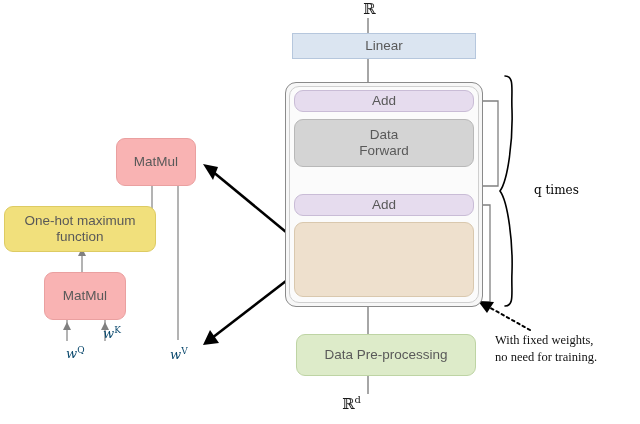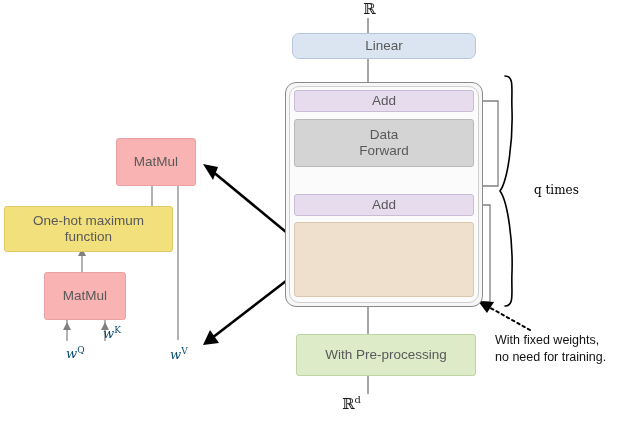--- a/index.html
+++ b/index.html
@@ -18,31 +18,31 @@
   .box {
     position: absolute;
     box-sizing: border-box;
     display: flex;
     align-items: center;
     justify-content: center;
     text-align: center;
     color: #595959;
     font-size: 13.5px;
     line-height: 1.18;
-    border-radius: 3px;
+    border-radius: 9px;
     border: 1px solid rgba(120,120,120,0.45);
   }
   .box .lbl { display: block; }
 
   
   #linear-box {
     left: 292px; top: 33px; width: 184px; height: 26px;
     background: #dbe5f1;
     border-color: #b6c7dd;
-    border-radius: 7px;
+    border-radius: 0;
   }
   #encoder-outer {
     position: absolute;
     left: 285px; top: 82px; width: 198px; height: 225px;
     background: #f7f7f7;
     border: 1px solid #8a8a8a;
     border-radius: 11px;
     box-sizing: border-box;
   }
   #encoder-inner {
@@ -78,21 +78,21 @@
     background: #ddebc9;
     border-color: #bed4a4;
   }
   #matmul-top-box {
     left: 116px; top: 138px; width: 80px; height: 48px;
     background: #f9b3b3;
     border-color: #eaa0a0;
     font-size: 13.5px;
   }
   #onehot-box {
-    left: 4px; top: 206px; width: 169px; height: 46px;
+    left: 4px; top: 206px; width: 152px; height: 46px;
     background: #f1e07c;
     border-color: #ddcb63;
   }
   #matmul-bot-box {
     left: 44px; top: 272px; width: 82px; height: 48px;
     background: #f9b3b3;
     border-color: #eaa0a0;
   }
 
   
@@ -113,21 +113,21 @@
   }
   #r-bottom sup { font-size: 10px; }
   #q-times {
     left: 534px; top: 183px;
     font-family: "DejaVu Serif", serif;
     font-size: 12px;
     color: #000;
   }
   #fixed-note {
     left: 495px; top: 332px;
-    font-family: Liberation Sans, sans-serif;
+    font-family: Liberation Serif, serif;
     font-size: 12.5px;
     line-height: 1.32;
     color: #111;
   }
   .wlabel {
     position: absolute;
     font-family: "DejaVu Serif", serif;
     font-style: italic;
     font-size: 13px;
     color: #0c4a6e;
@@ -219,21 +219,21 @@
   <div class="box" id="add2-box">
     <span class="lbl">Add</span>
   </div>
 
   <div class="box" id="attn-box">
     <div>
     </div>
   </div>
 
   <div class="box" id="preproc-box">
-    <span class="lbl">With Pre-processing</span>
+    <span class="lbl">Data Pre-processing</span>
   </div>
 
   <div class="box" id="matmul-top-box">
     <span class="lbl">MatMul</span>
   </div>
 
   <div class="box" id="onehot-box">
     <div>
       <span class="lbl">One-hot maximum</span>
       <span class="lbl">function</span>

